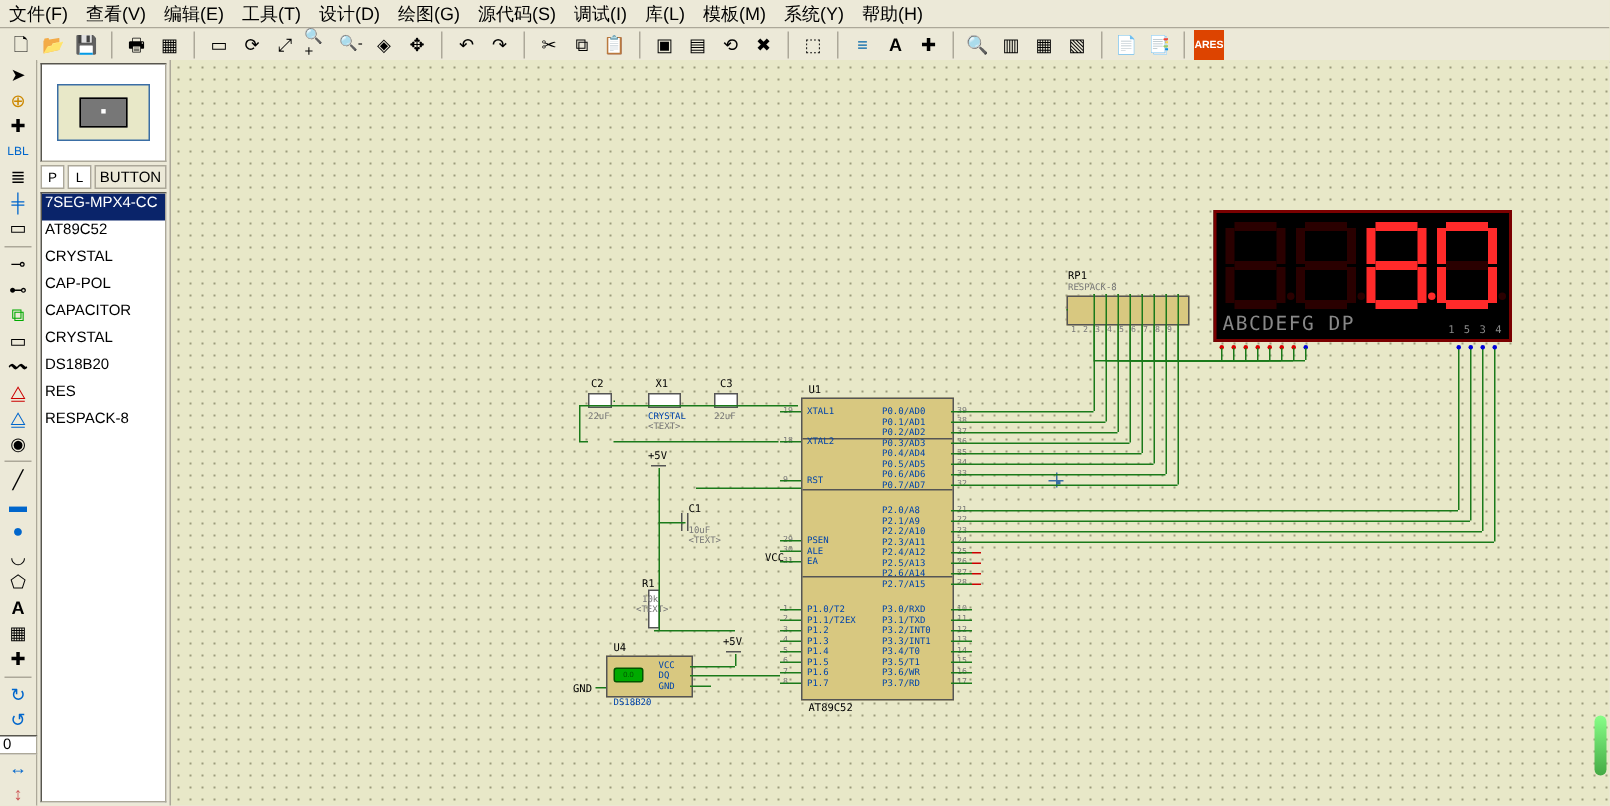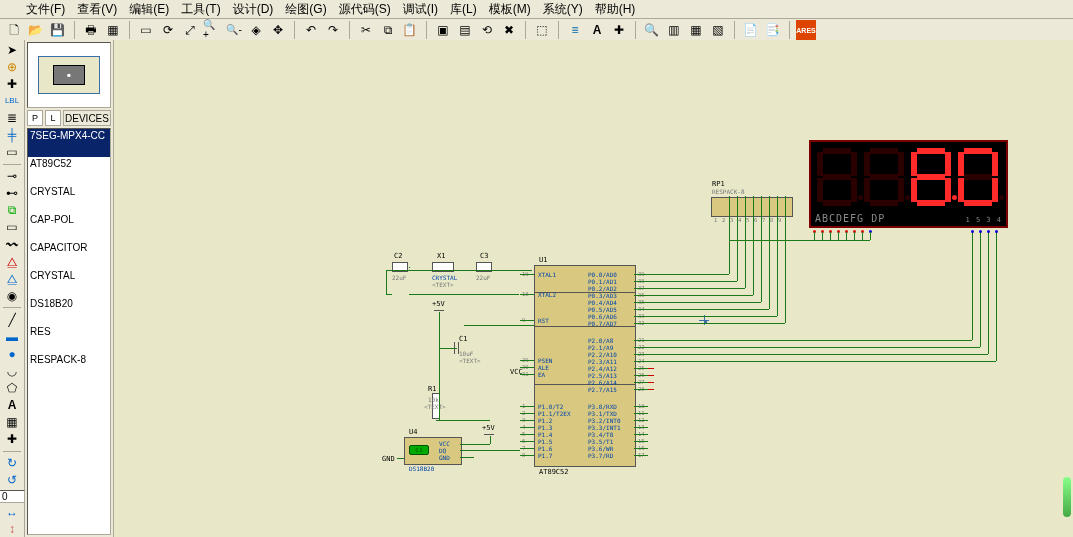--- a/index.html
+++ b/index.html
@@ -11,21 +11,21 @@
     font-size: 11px;
     background: #ece9d8;
     overflow: hidden;
     color: #000;
   }
   .menubar {
     background: #ece9d8;
     height: 18px;
     display: flex;
     align-items: center;
-    padding: 0 20px;
+    padding: 0 0;
     border-bottom: 1px solid #aca899;
     font-size: 12px;
   }
   .menubar .menu-item {
     padding: 0 6px;
     cursor: default;
   }
   .toolbar {
     background: #ece9d8;
     height: 22px;
@@ -145,21 +145,21 @@
     background: #fff;
     border: 1px inset #aca899;
     margin: 2px;
     overflow: auto;
   }
   .device-item {
     font-size: 10px;
     padding: 0 2px;
     white-space: nowrap;
     cursor: pointer;
-    height: 28px;
+    height: 18px;
     line-height: 13px;
   }
   .device-item.selected {
     background: #0a246a;
     color: #fff;
   }
   .coord-box {
     width: 80px;
     height: 16px;
     border: 1px inset #aca899;
@@ -214,21 +214,21 @@
   .seg.on { background:#ff2a2a; }
   .seg.a { top:0;left:6px;width:28px;height:6px; }
   .seg.b { top:4px;right:0;width:6px;height:24px; }
   .seg.c { bottom:4px;right:0;width:6px;height:24px; }
   .seg.d { bottom:0;left:6px;width:28px;height:6px; }
   .seg.e { bottom:4px;left:0;width:6px;height:24px; }
   .seg.f { top:4px;left:0;width:6px;height:24px; }
   .seg.g { top:26px;left:6px;width:28px;height:6px; }
   .dp { position:absolute;bottom:6px;right:-6px;width:5px;height:5px;background:#2a0000;border-radius:50%; }
   .dp.on { background:#ff2a2a; }
-  .seg-label-row { position:absolute;bottom:2px;left:4px;font-size:10px;color:#888;font-family:monospace;letter-spacing:1px;}
+  .seg-label-row { position:absolute;bottom:2px;left:4px;font-size:13px;color:#888;font-family:monospace;letter-spacing:1px;}
   .seg-label-row2 { position:absolute;bottom:2px;right:4px;font-size:7px;color:#888;font-family:monospace;letter-spacing:1px;}
 
   .seg-pin {position:absolute;width:3px;height:3px;border-radius:50%;}
   .seg-pin.r{background:#d00;}
   .seg-pin.b{background:#00d;}
 
   .respack {
     position:absolute;
     background:#d8c880;
     border:1px solid #555;
@@ -367,21 +367,21 @@
 
   <div class="side-panel">
     <div class="overview">
       <div class="overview-inner">
           <div class="ov-thumb">■</div>
         </div>
     </div>
     <div class="devices-header">
       <span class="mini">P</span>
       <span class="mini">L</span>
-      <span class="devices-label">DEVICES</span>
+      <span class="devices-label">BUTTON</span>
     </div>
     <div class="devices-list" id="devices-list">
         <div class="device-item selected">7SEG-MPX4-CC</div>
         <div class="device-item">AT89C52</div>
         <div class="device-item">CRYSTAL</div>
         <div class="device-item">CAP-POL</div>
         <div class="device-item">CAPACITOR</div>
         <div class="device-item">CRYSTAL</div>
         <div class="device-item">DS18B20</div>
         <div class="device-item">RES</div>

